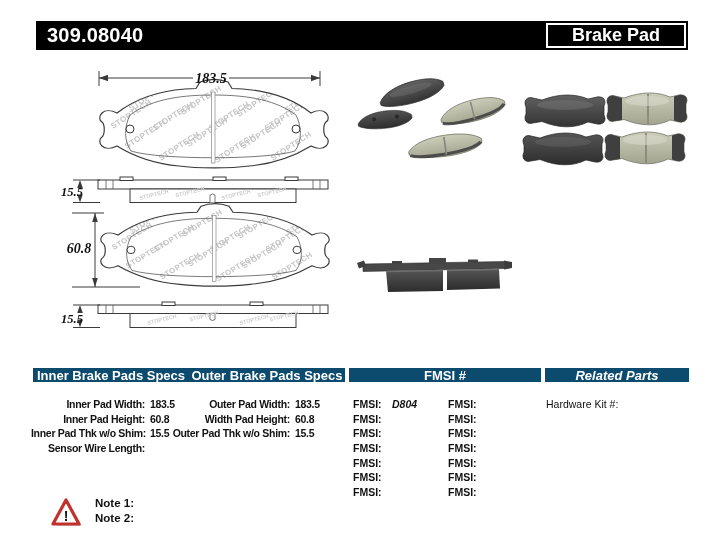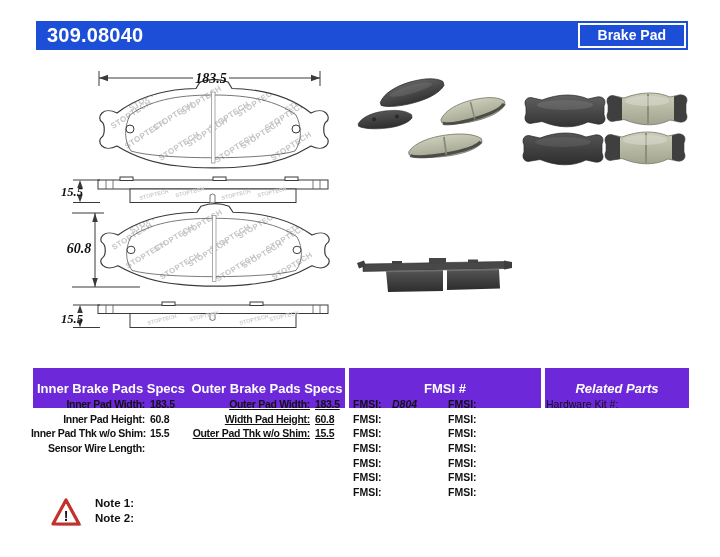--- a/index.html
+++ b/index.html
@@ -1,51 +1,51 @@
 <!DOCTYPE html>
 <html><head>
 <meta charset="utf-8">
 <style>
   html,body{margin:0;padding:0;background:#ffffff;}
   .page{position:relative;width:720px;height:557px;background:#ffffff;overflow:hidden;
         font-family:"Liberation Sans",sans-serif;color:#111;}
 
   
-  .titlebar{position:absolute;left:36px;top:21px;width:652px;height:29px;background:#1d4ed8;
+  .titlebar{position:absolute;left:36px;top:21px;width:652px;height:29px;background:#000000;
             display:flex;align-items:center;justify-content:space-between;}
   .part-number{color:#fff;font-size:20px;font-weight:bold;margin-left:11px;letter-spacing:.2px;}
   .product-box{box-sizing:border-box;border:2px solid #fff;height:25px;line-height:20px;
-               margin-right:2px;padding:0 18px;color:#fff;font-size:14px;font-weight:bold;}
+               margin-right:2px;padding:0 24px;color:#fff;font-size:18px;font-weight:bold;}
 
   
   .figure{position:absolute;left:0;top:0;width:720px;height:557px;}
   .ol{fill:#fff;stroke:#3a3a3a;stroke-width:1;}
   .ln{stroke:#3a3a3a;stroke-width:1;fill:none;}
   .thn{stroke:#555;stroke-width:.8;fill:none;}
   .arr{fill:#3a3a3a;}
   .dim{font-family:"Liberation Serif",serif;font-style:italic;font-weight:bold;
        font-size:14px;fill:#111;}
   .dims{font-size:12.5px;}
   .wm{font-family:"Liberation Sans",sans-serif;font-weight:bold;font-size:8px;
       fill:#c5c5c5;letter-spacing:.4px;}
   .wms{font-family:"Liberation Sans",sans-serif;font-weight:bold;font-size:5.5px;fill:#cdcdcd;}
 
   
-  .thead{position:absolute;top:368px;height:40px;background:#6d28d9;color:#fff;
+  .thead{position:absolute;top:368px;height:14px;background:#0c4a6e;color:#fff;
          display:flex;align-items:center;font-size:13px;font-weight:bold;}
   .t1{left:33px;width:312px;}
   .t1 span{flex:1;text-align:center;}
   .t2{left:349px;width:192px;justify-content:center;text-align:center;}
   .t3{left:545px;width:144px;justify-content:center;font-style:italic;}
 
   .speccol{position:absolute;top:397px;font-size:10.5px;font-weight:bold;letter-spacing:-.3px;}
   .srow{display:flex;height:14.6px;align-items:center;white-space:nowrap;}
   .inner-col{left:31px;}
   .inner-col .lbl{width:114px;text-align:right;}
-  .outer-col{left:174px;text-decoration:underline;}
+  .outer-col{left:154px;}
   .outer-col .lbl{width:136px;text-align:right;}
   .val{margin-left:5px;}
 
   .fmsi-col{position:absolute;top:397px;font-size:10.5px;font-weight:bold;}
   .f1{left:353px;} .f2{left:448px;}
   .frow{display:flex;height:14.6px;align-items:center;white-space:nowrap;}
   .flbl{width:33px;} .fval{margin-left:6px;font-style:italic;}
 
   .related-col{position:absolute;left:546px;top:397px;font-size:10.5px;font-weight:normal;}
 

